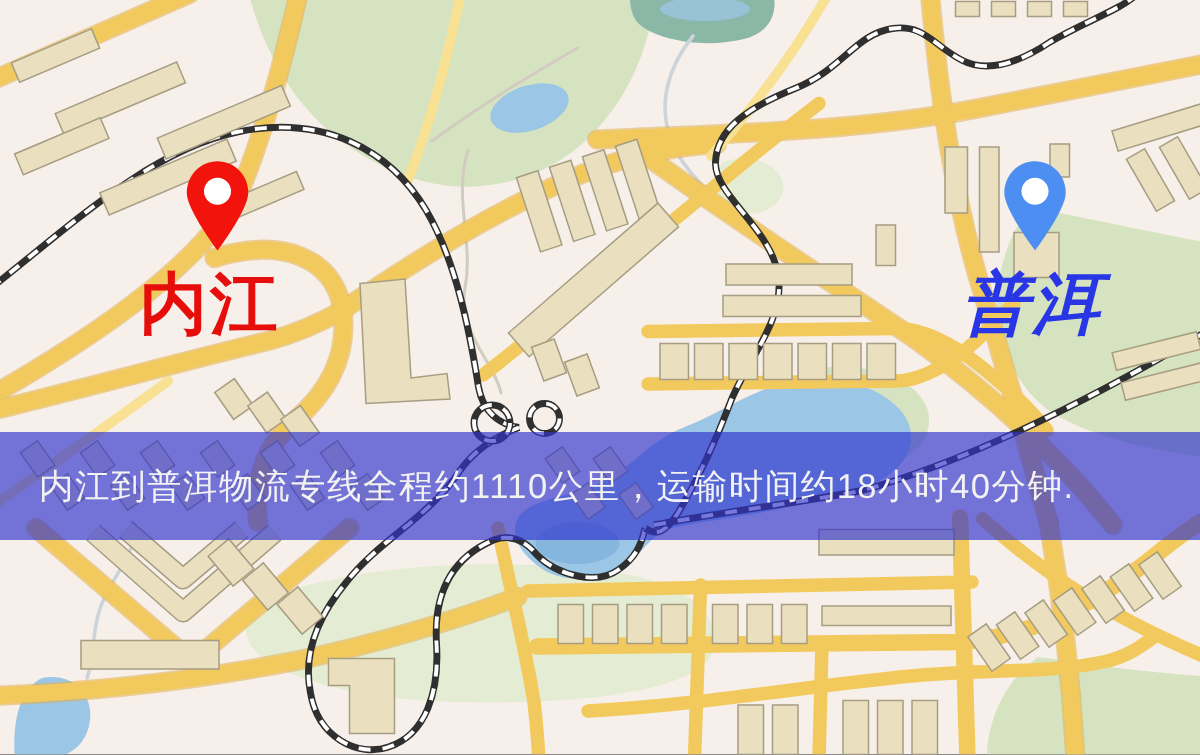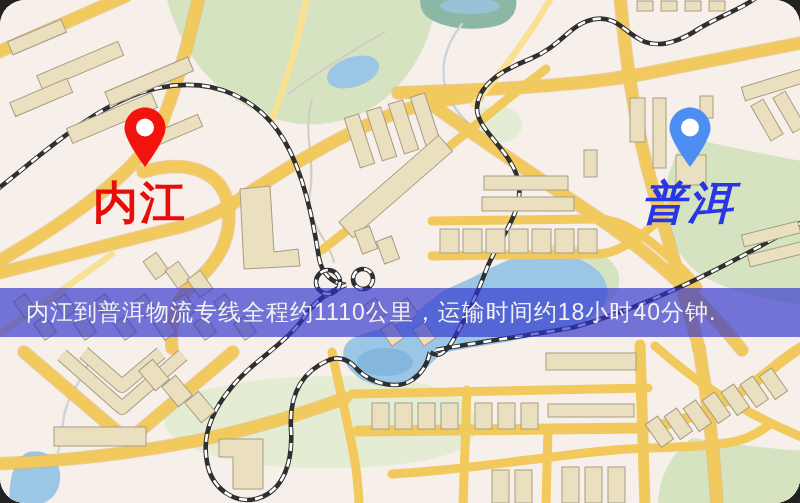--- a/index.html
+++ b/index.html
@@ -1,20 +1,19 @@
 <!DOCTYPE html>
 <html style="--background: #f7efe9; --park: #d6e3c1; --park-pale: #e4edd3; --water: #9cc6e6; --water-teal: #8ab7a6; --stream: #ccd4da; --road-major: #f2c95c; --road-casing: #e2ae4c; --road-minor: #f8e193; --building-fill: #eae0bf; --building-stroke: #a69d83; --railway: #2f2f2f; --origin-pin: #f2140c; --origin-label: #e60e0a; --dest-pin: #4d8ef2; --dest-label: #2836e6; --banner-bg: rgba(47,50,205,0.66); --banner-text: #f2f2f2;"><head>
 <meta charset="utf-8">
 <style>
   html,body{margin:0;padding:0;background:#222;}
   .viewport{
     position:relative;width:800px;height:503px;overflow:hidden;
     font-family:"Liberation Sans",sans-serif;
     background:var(--background,#f7efe9);
-    border-radius:25px;
   }
   .map-svg{position:absolute;left:0;top:0;}
 
   
   .park{fill:var(--park,#d6e3c1);}
   .park-pale{fill:var(--park-pale,#e4edd3);}
   .water{fill:var(--water,#9cc6e6);}
   .water-teal{fill:var(--water-teal,#8ab7a6);}
   .stream{stroke:var(--stream,#cfd6da);fill:none;stroke-width:2.4;stroke-linecap:round;}
   .path-gray{stroke:#d2ccc0;fill:none;stroke-width:2;stroke-linecap:round;}
@@ -29,21 +28,21 @@
 
   .pin{position:absolute;}
   .place-label{
     position:absolute;font-family:"Liberation Serif","DejaVu Serif",serif;
     font-weight:bold;font-size:45px;line-height:1;letter-spacing:2px;white-space:nowrap;
   }
   .origin-label{left:93px;top:181px;color:var(--origin-label,#e60e0a);}
   .dest-label{left:641px;top:181px;color:var(--dest-label,#2836e6);font-style:italic;}
 
   .banner{
-    position:absolute;left:0;right:0;top:288px;height:49px;
+    position:absolute;left:0;right:0;top:288px;height:72px;
     background:var(--banner-bg,rgba(47,50,205,0.66));
     display:flex;align-items:center;padding-left:26px;box-sizing:border-box;
   }
   .banner-text{
     font-size:23px;color:var(--banner-text,#f2f2f2);
     font-family:"Liberation Sans","DejaVu Sans",sans-serif;
     letter-spacing:1px;white-space:nowrap;
   }
 </style>
 </head>

